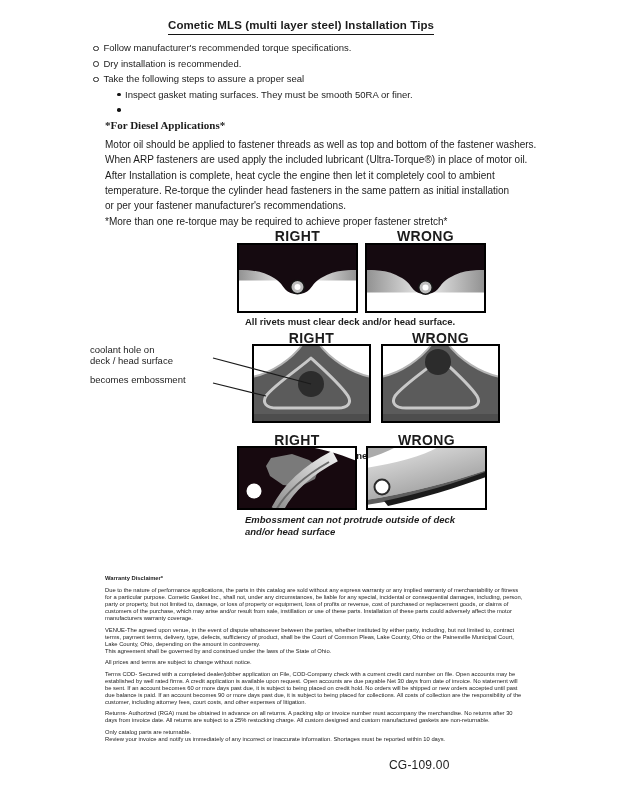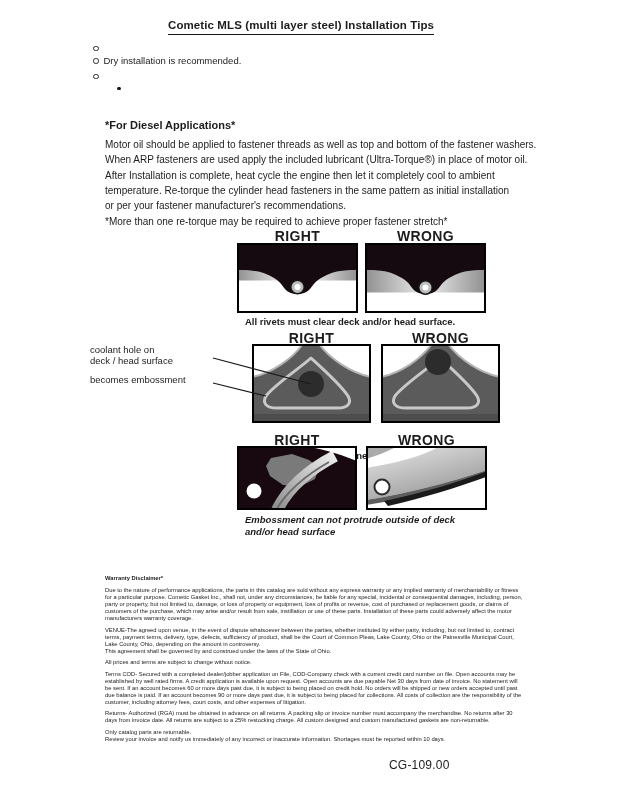--- a/index.html
+++ b/index.html
@@ -56,34 +56,40 @@
         <stop offset="1" stop-color="#999999"></stop>
     </linearGradient>
   </defs>
 </svg>
 
 <div class="abs doc-title">Cometic MLS (multi layer steel) Installation Tips</div>
 
 <div class="abs bullets">
   <div class="b-line">
     <span class="ring"></span>
+    <span>Follow manufacturer's recommended torque specifications.</span>
   </div>
   <div class="b-line">
     <span class="ring"></span>
     <span>Dry installation is recommended.</span>
   </div>
   <div class="b-line">
     <span class="ring"></span>
+    <span>Take the following steps to assure a proper seal</span>
   </div>
   <div class="b-line b-sub">
     <span class="dot"></span>
-  </div>
-</div>
-
-<div class="abs h2" style="left:105px;top:119px;">*For Diesel Applications*</div>
+    <span>Inspect gasket mating surfaces.  They must be smooth 50RA or finer.</span>
+  </div>
+  <div class="b-line b-sub">
+    <span class="dot"></span>
+  </div>
+</div>
+
+<div class="abs h2" style="left:105px;top:119px;font-family:Liberation Serif, serif;">*For Diesel Applications*</div>
 <div class="abs para" style="left:105px;top:137px;">Motor oil should be applied to fastener threads as well as top and bottom of the fastener washers.
 When ARP fasteners are used apply the included lubricant (Ultra-Torque®) in place of motor oil.</div>
 <div class="abs para" style="left:105px;top:168px;">After Installation is complete, heat cycle the engine then let it completely cool to ambient
 temperature. Re-torque the cylinder head fasteners in the same pattern as initial installation
 or per your fastener manufacturer's recommendations.</div>
 <div class="abs para" style="left:105px;top:214px;">*More than one re-torque may be required to achieve proper fastener stretch*</div>
 
 <div class="abs dg-head" style="left:237px;top:228px;width:121px;">RIGHT</div>
 <div class="abs dg-head" style="left:365px;top:228px;width:121px;">WRONG</div>
 

